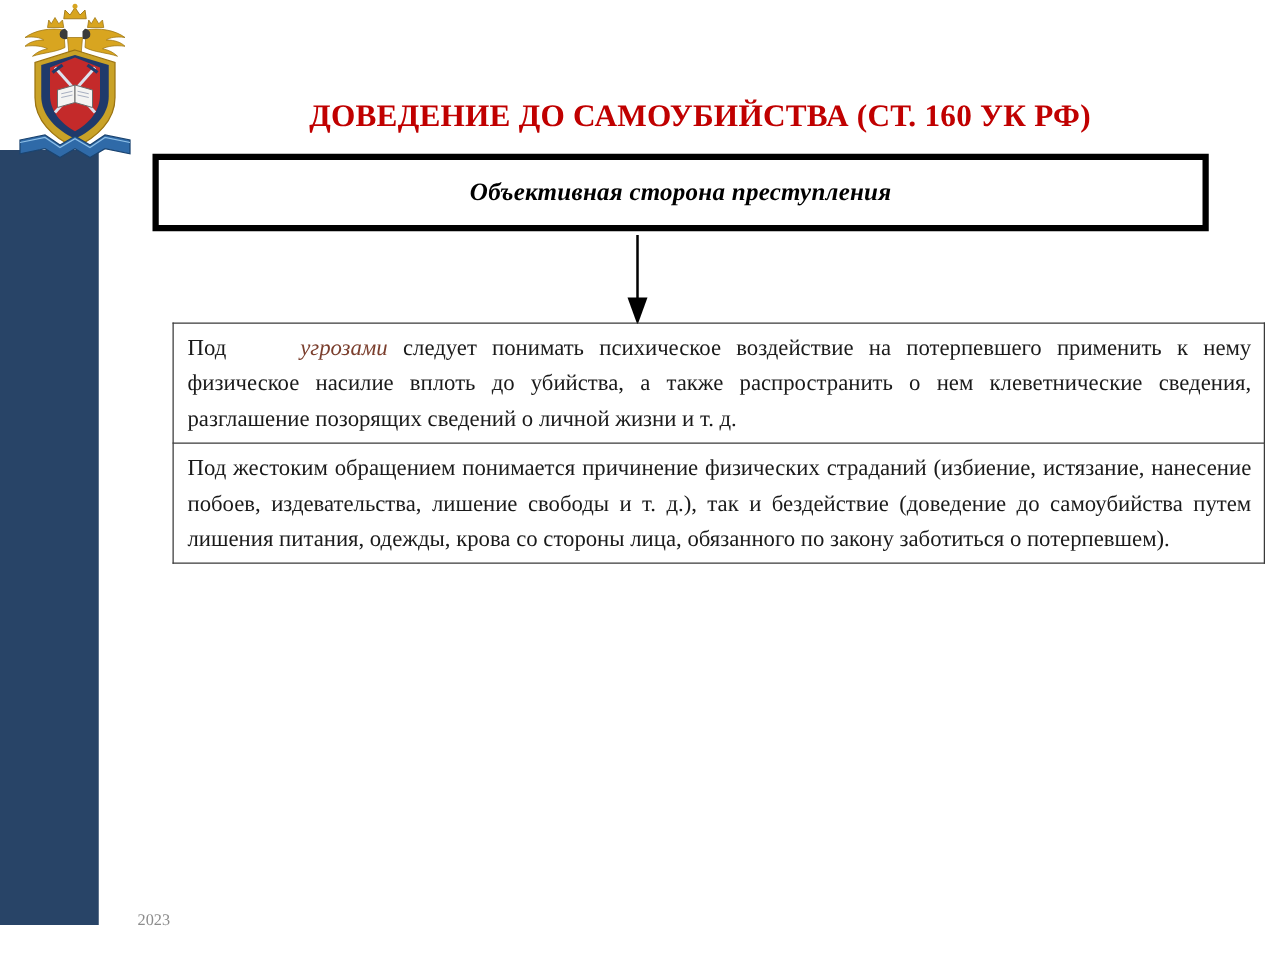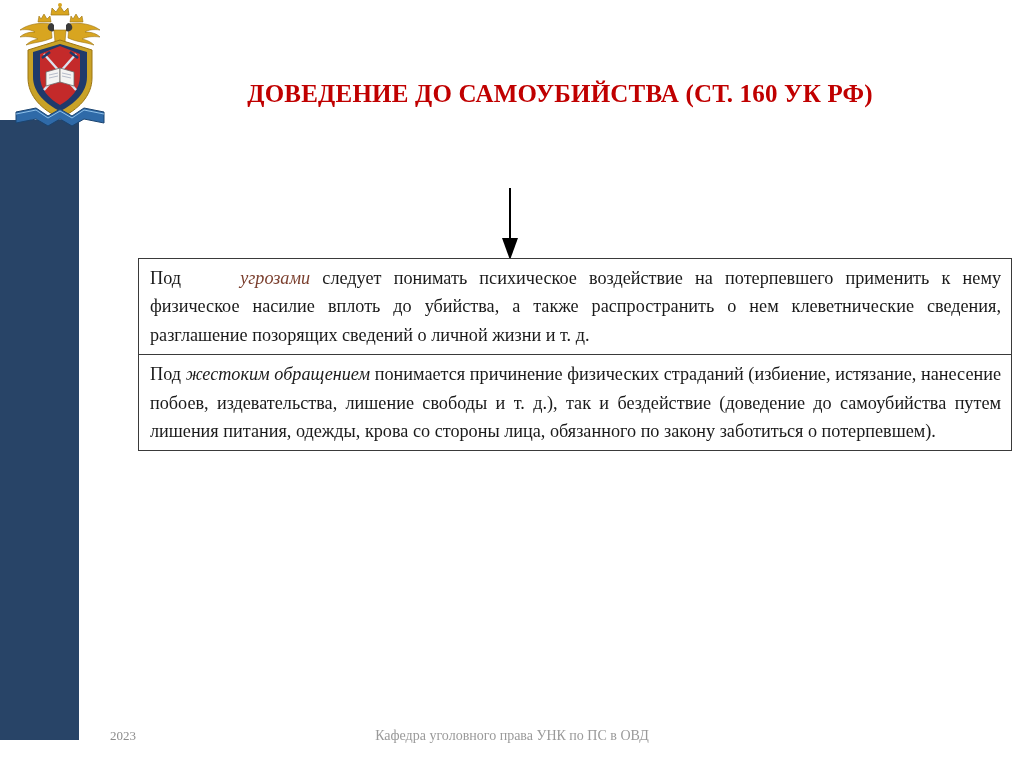--- a/index.html
+++ b/index.html
@@ -127,21 +127,20 @@
     padding: 5px 10px 5px 11px;
     font-size: 18.2px;
     line-height: 1.56;
     color: #1a1a1a;
     text-align: justify;
     text-align-last: left;
     vertical-align: top;
     background: #ffffff;
   }
   .content-table td .seg-italic {
-    font-style: italic;
   }
   .content-table td .seg-accent {
     font-style: italic;
     color: #7b3f2e;
     margin-left: 47px;
   }
 
   
   .footer-year {
     position: absolute;
@@ -203,33 +202,35 @@
       <line x1="54" y1="74" x2="63" y2="76" stroke="#9aa4b8" stroke-width="0.7"></line>
 
       <path d="M8 110 L28 106 L40 114 L52 107 L64 114 L76 106 L96 110 L96 121 L76 117 L64 124 L52 117 L40 124 L28 117 L8 121 Z" fill="#2f6aa8" stroke="#1b4470" stroke-width="1"></path>
       <path d="M8 112 L28 108 L40 116 L52 109 L64 116 L76 108 L96 112" fill="none" stroke="#8fc0e8" stroke-width="1"></path>
     </svg>
   </div>
 
 
   <div class="main-title">ДОВЕДЕНИЕ ДО САМОУБИЙСТВА (СТ. 160 УК РФ)</div>
 
+  <div class="header-box">
+    <span class="header-box-label">Объективная сторона преступления</span>
+  </div>
 
   <div class="arrow">
     <div class="shaft"></div>
     <div class="head"></div>
   </div>
 
   <table class="content-table">
     <tbody>
       <tr>
         <td><span>Под </span><span class="seg-accent">угрозами</span><span> следует понимать психическое воздействие на потерпевшего применить к нему физическое насилие вплоть до убийства, а также распространить о нем клеветнические сведения, разглашение позорящих сведений о личной жизни и т. д.</span></td>
       </tr>
       <tr>
         <td><span>Под </span><span class="seg-italic">жестоким обращением</span><span> понимается причинение физических страданий (избиение, истязание, нанесение побоев, издевательства, лишение свободы и т. д.), так и бездействие (доведение до самоубийства путем лишения питания, одежды, крова со стороны лица, обязанного по закону заботиться о потерпевшем).</span></td>
       </tr>
     </tbody>
   </table>
 
   <div class="footer-year">2023</div>
-  <div class="footer-dept">Кафедра уголовного права УНК по ПС в ОВД</div>
 
 </div>
 
 </body></html>

